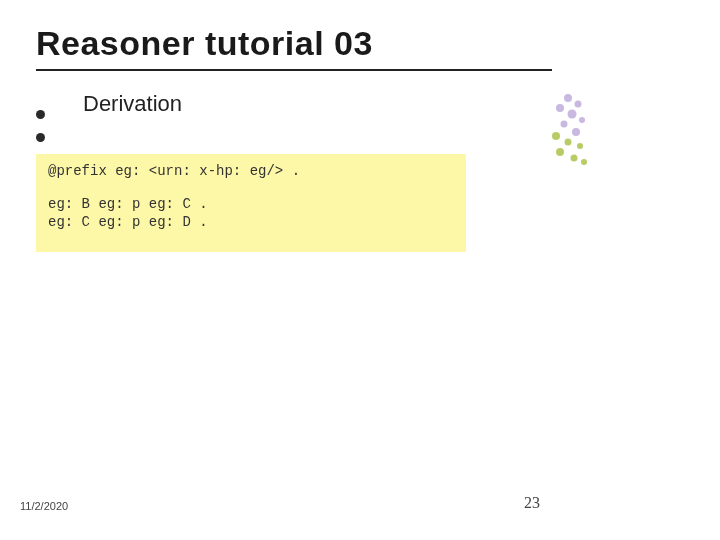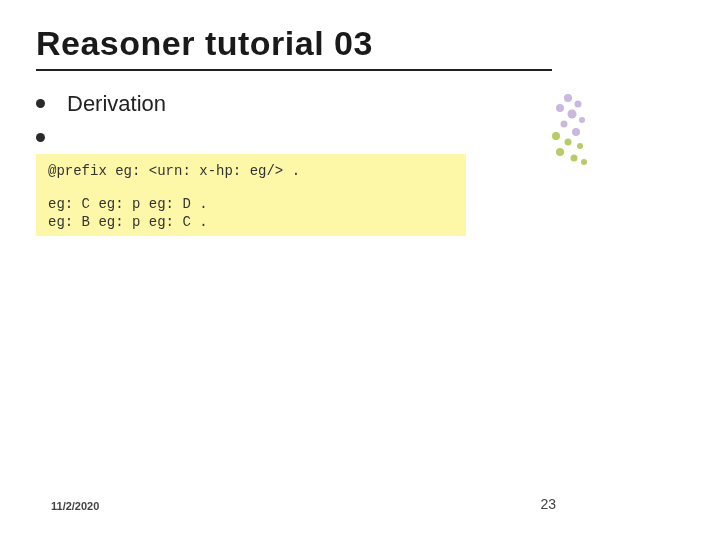--- a/index.html
+++ b/index.html
@@ -36,69 +36,70 @@
     top: 90px;
     width: 90px;
     height: 80px;
     pointer-events: none;
   }
   .bullets {
     margin-top: 10px;
   }
   .bullet-row {
     display: flex;
-    align-items: flex-start;
+    align-items: flex-end;
     margin-bottom: 4px;
+    gap: 16px;
   }
   .bullet-dot {
     width: 9px;
     height: 9px;
     border-radius: 50%;
     background: #2a2a2a;
     margin-right: 22px;
     margin-top: 10px;
     flex-shrink: 0;
   }
   .bullet-text {
     font-size: 22px;
     color: #222;
     line-height: 1.35;
   }
   .code-block {
     margin-top: 12px;
     margin-left: 0;
     background: #fdf7a8;
-    padding: 8px 12px 4px 12px;
+    padding: 8px 12px 20px 12px;
     width: 430px;
     box-sizing: border-box;
   }
   .code-line {
     font-family: "Courier New", Courier, monospace;
     font-size: 14px;
     color: #333;
     white-space: pre;
     line-height: 1.35;
   }
   .code-spacer {
     height: 14px;
   }
   .footer-date {
     position: absolute;
-    left: 51px;
+    left: 20px;
     bottom: 28px;
     font-size: 11px;
     color: #444;
-    font-weight: bold;
   }
   .footer-page {
     position: absolute;
-    right: 32px;
+    right: 48px;
     bottom: 28px;
-    font-size: 14px;
+    font-size: 16px;
     color: #444;
+    font-family: Liberation Serif, serif;
   }
 </style>
 </head>
 <body>
 
 <div class="slide">
 
   <div class="title-wrap">
     <div class="title">Reasoner tutorial 03</div>
   </div>
@@ -129,20 +130,20 @@
       <div class="bullet-text">Derivation</div>
     </div>
     <div class="bullet-row">
       <div class="bullet-dot"></div>
     </div>
   </div>
 
   <div class="code-block">
     <div class="code-line">@prefix eg: &lt;urn: x-hp: eg/&gt; .</div>
     <div class="code-spacer"></div>
+    <div class="code-line">eg: B eg: p eg: C .</div>
     <div class="code-line">eg: C eg: p eg: D .</div>
-    <div class="code-line">eg: B eg: p eg: C .</div>
   </div>
 
   <div class="footer-date">11/2/2020</div>
   <div class="footer-page">23</div>
 
 </div>
 
 </body></html>

